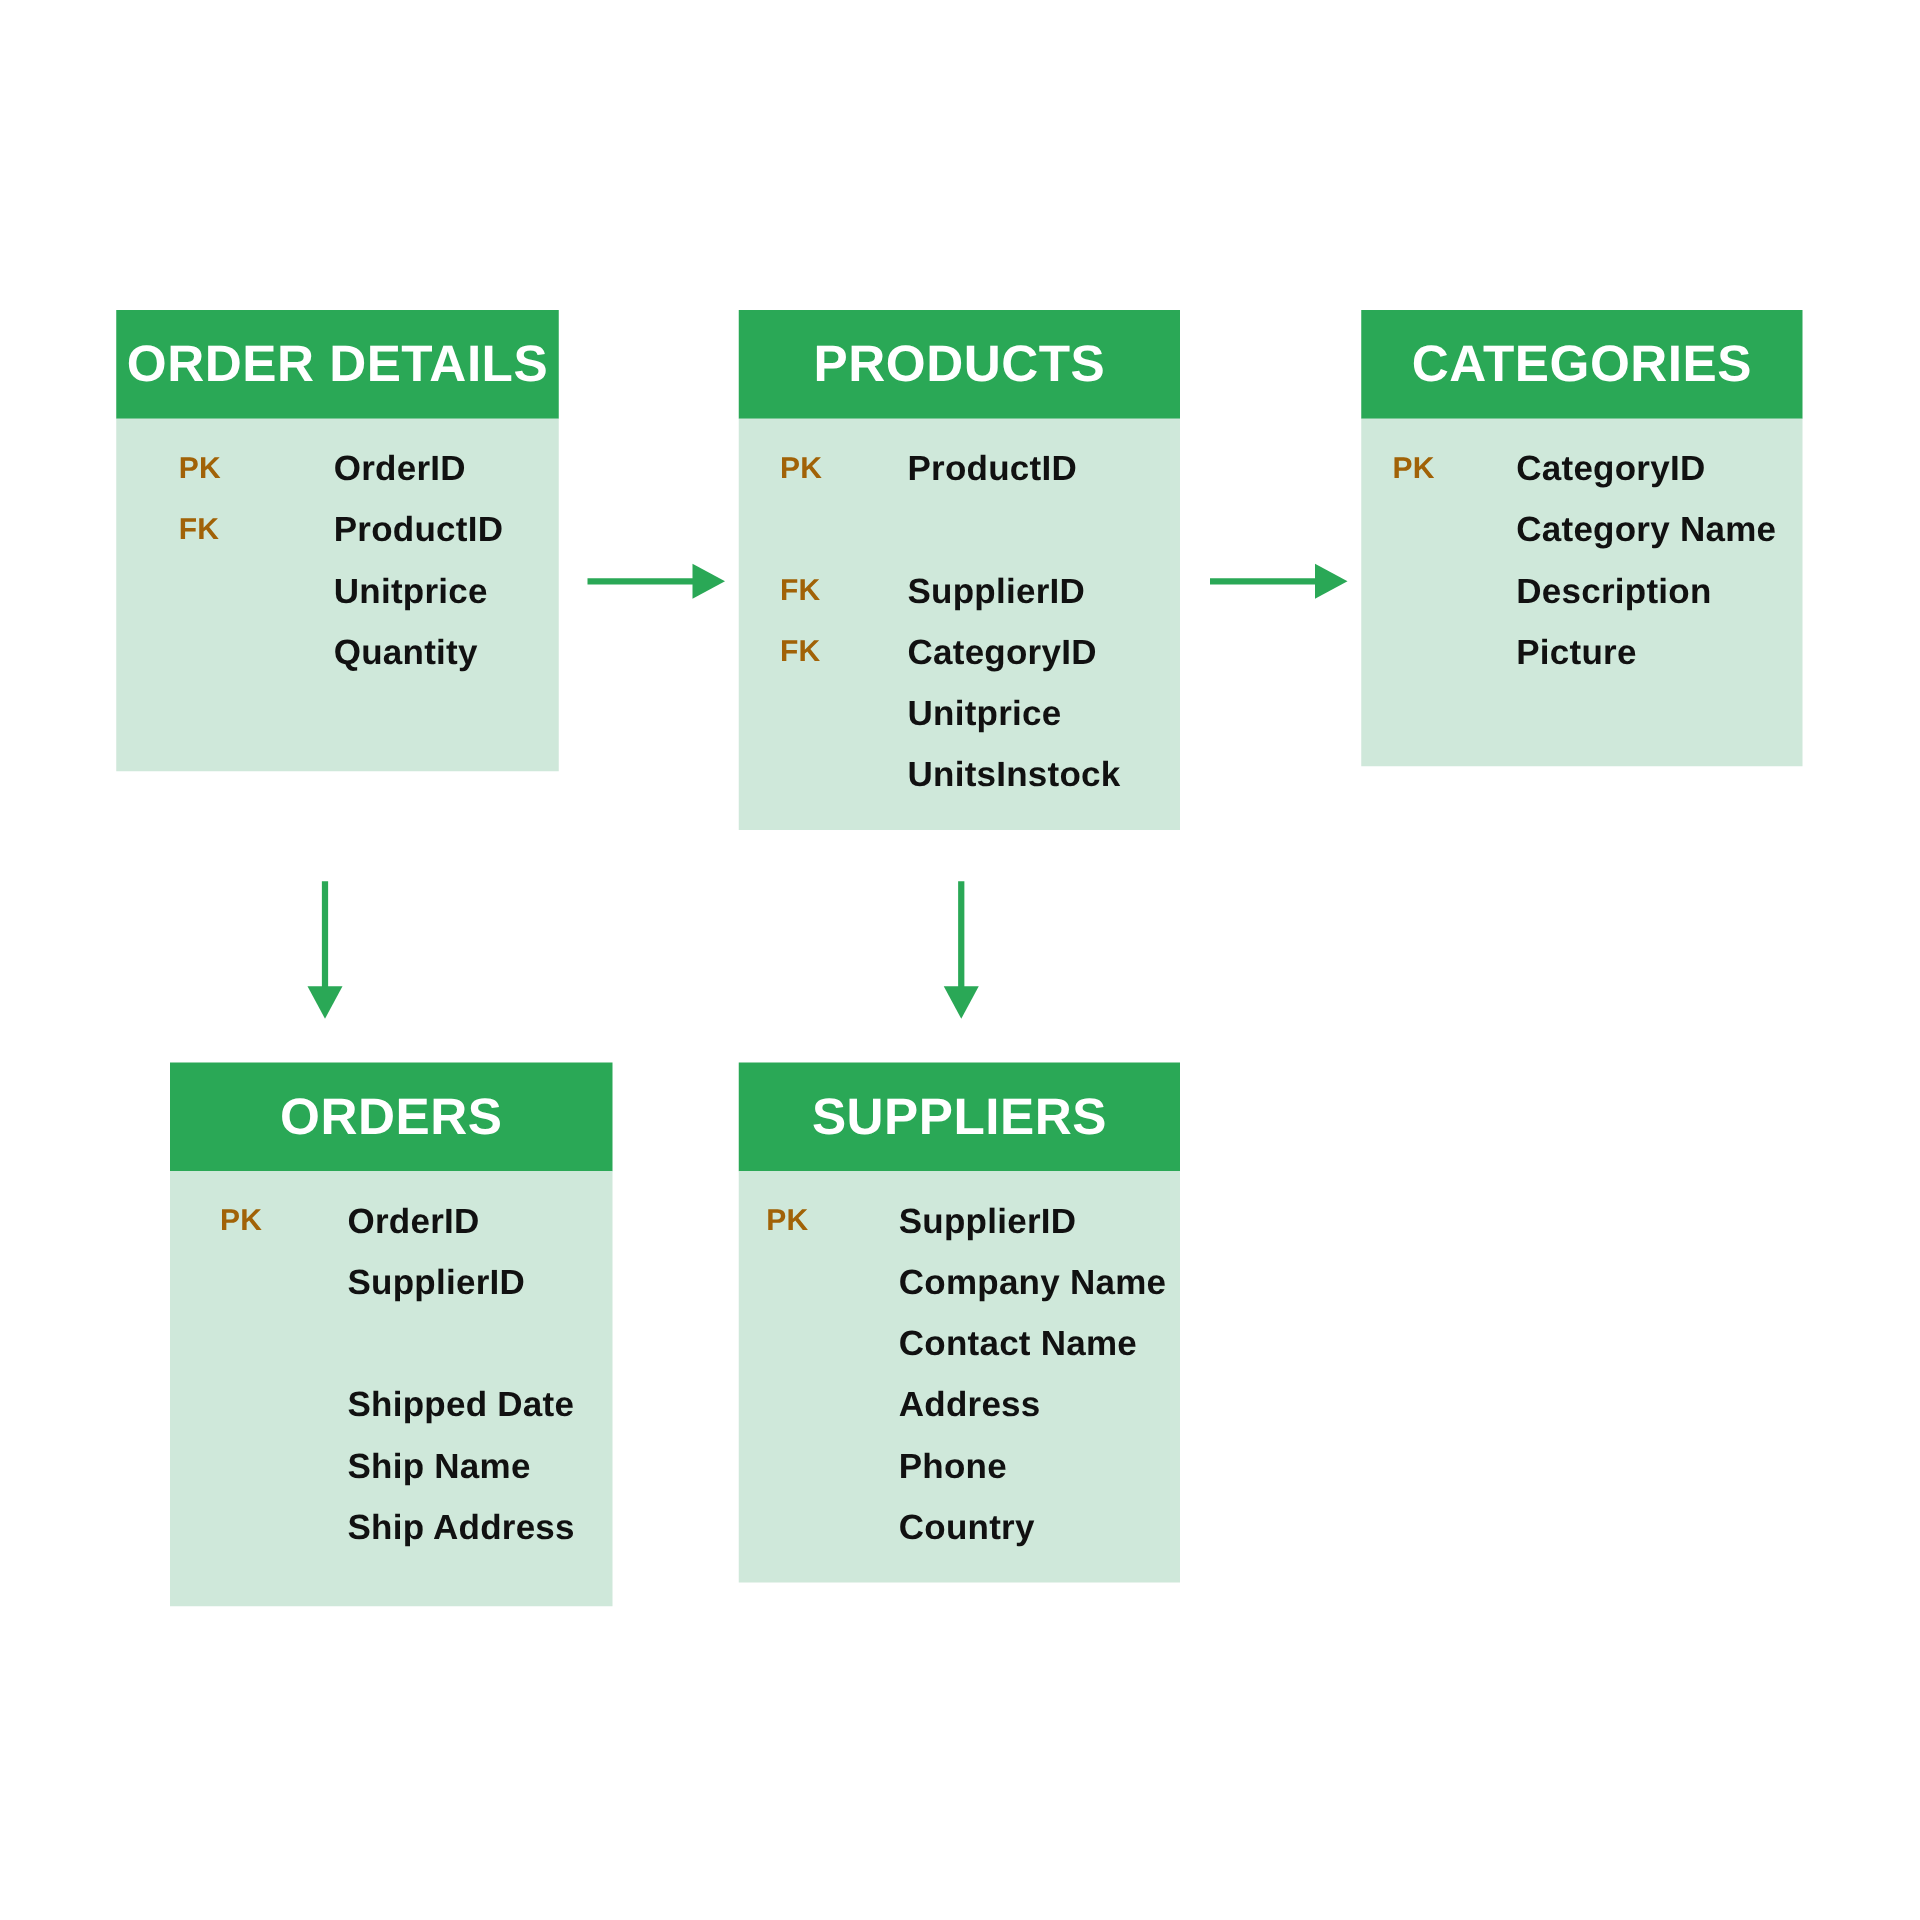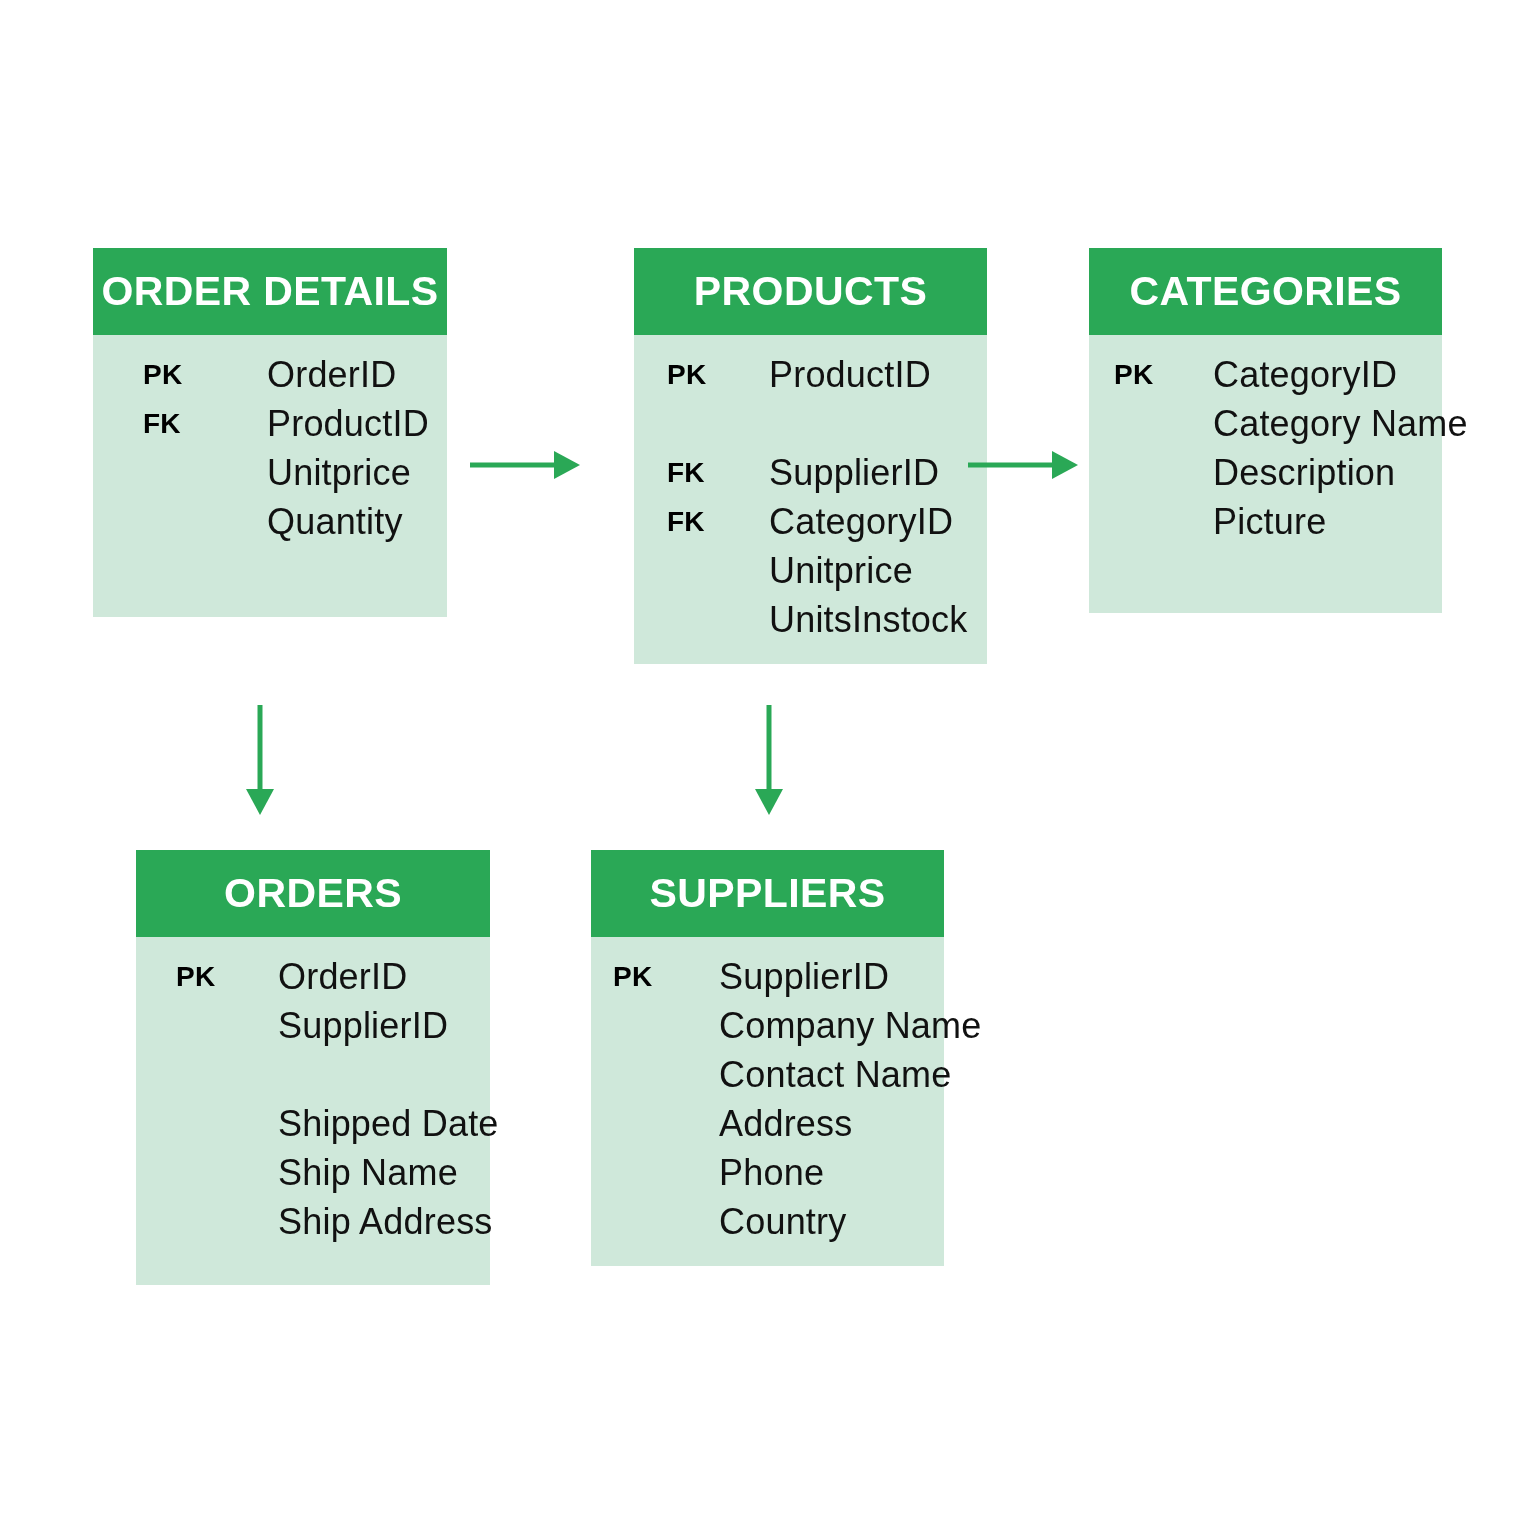--- a/index.html
+++ b/index.html
@@ -44,29 +44,29 @@
   }
   .attr-row {
     position: absolute;
     height: 40px;
     display: flex;
     align-items: center;
     white-space: nowrap;
   }
   .attr-key {
     position: absolute;
+    font-size: 24px;
+    font-weight: 700;
+    color: #a16207;
+    letter-spacing: 0.2px;
+  }
+  .attr-name {
+    position: absolute;
     font-size: 28px;
     font-weight: 700;
-    color: #000000;
-    letter-spacing: 0.2px;
-  }
-  .attr-name {
-    position: absolute;
-    font-size: 36px;
-    font-weight: 400;
     color: #111111;
     letter-spacing: 0.2px;
   }
 
   
   .connector {
     position: absolute;
     overflow: visible;
   }
   .connector svg { display: block; overflow: visible; }
@@ -93,21 +93,21 @@
         <span class="attr-key" style="left:50px;"></span>
         <span class="attr-name" style="left:174px;">Unitprice</span>
       </div>
       <div class="attr-row" style="left:0; top:167px; width:354px;">
         <span class="attr-key" style="left:50px;"></span>
         <span class="attr-name" style="left:174px;">Quantity</span>
       </div>
     </div>
   </div>
 
-  <div class="entity" style="left:591px; top:248px; width:353px; height:416px;margin-left:43px;">
+  <div class="entity" style="left:591px; top:248px; width:353px; height:416px;">
     <div class="entity-header" style="width:353px; height:87px;">
       <span>PRODUCTS</span>
     </div>
     <div class="entity-body" style="width:353px; height:329px;">
       <div class="attr-row" style="left:0; top:20px; width:353px;">
         <span class="attr-key" style="left:33px;">PK</span>
         <span class="attr-name" style="left:135px;">ProductID</span>
       </div>
       <div class="attr-row" style="left:0; top:118px; width:353px;">
         <span class="attr-key" style="left:33px;">FK</span>

